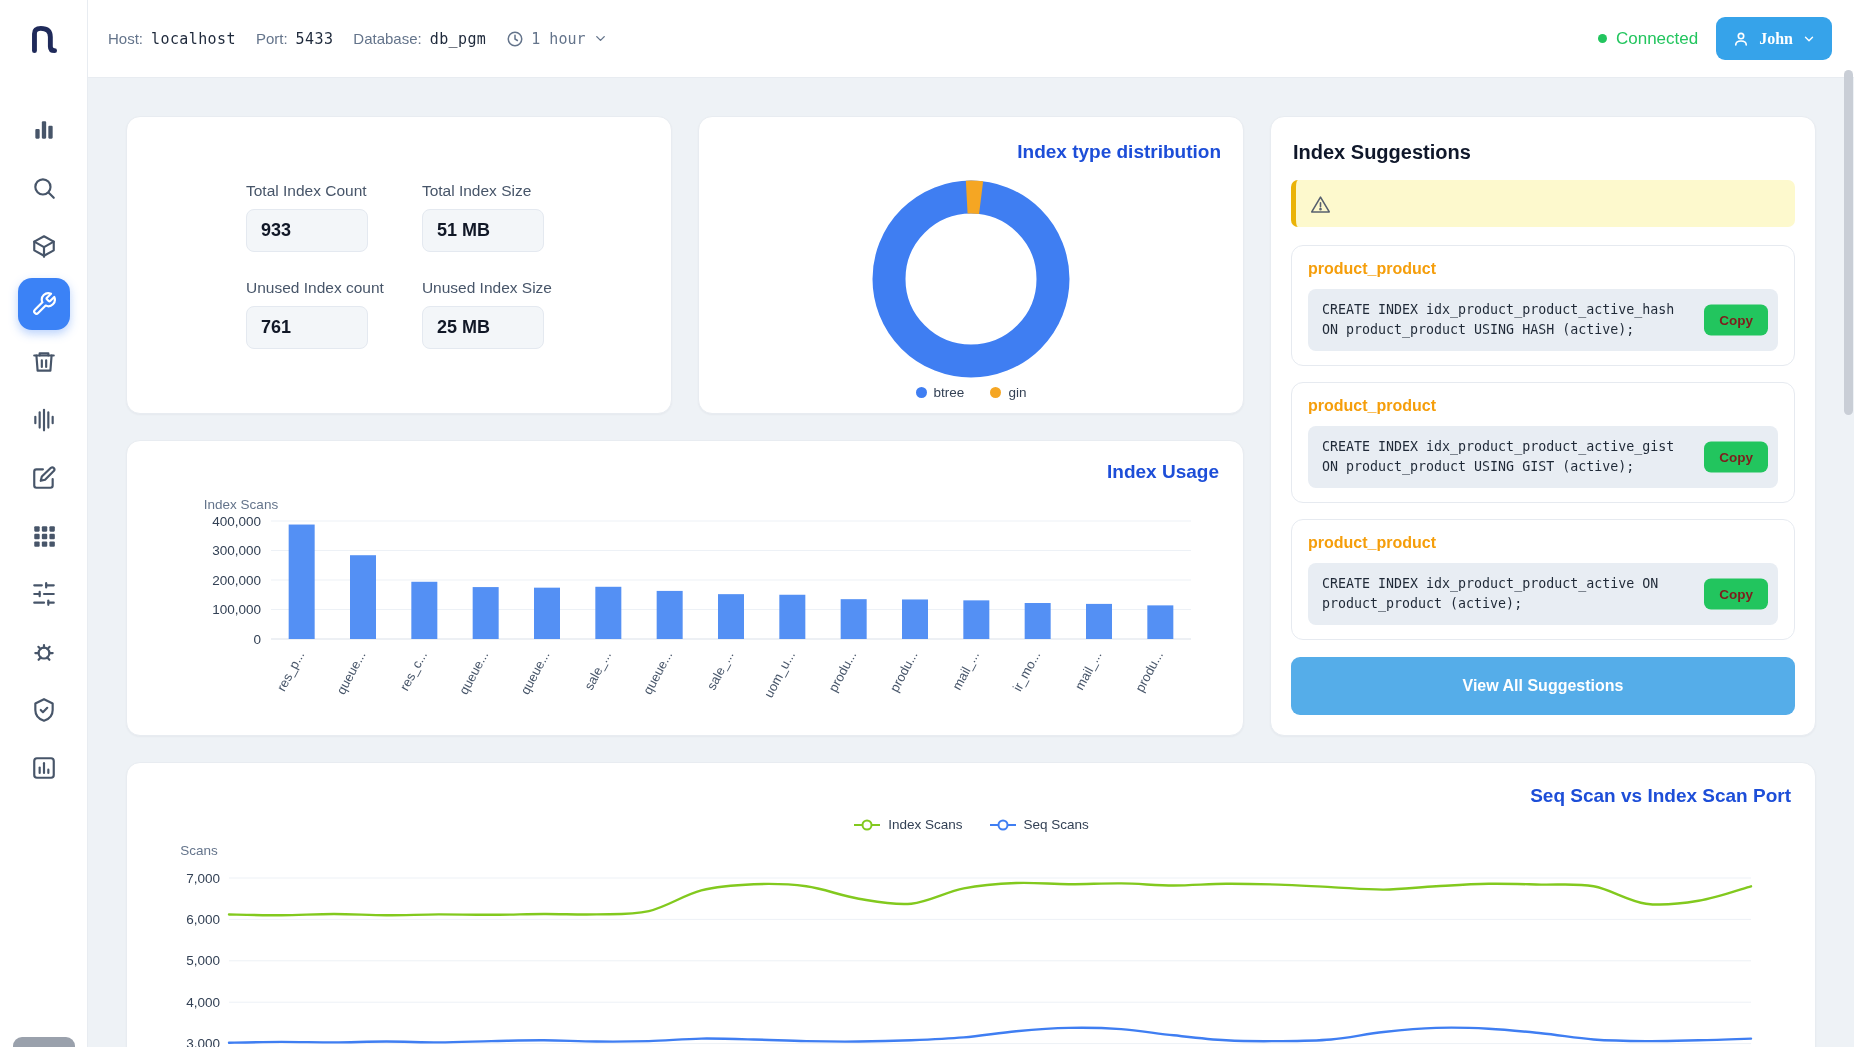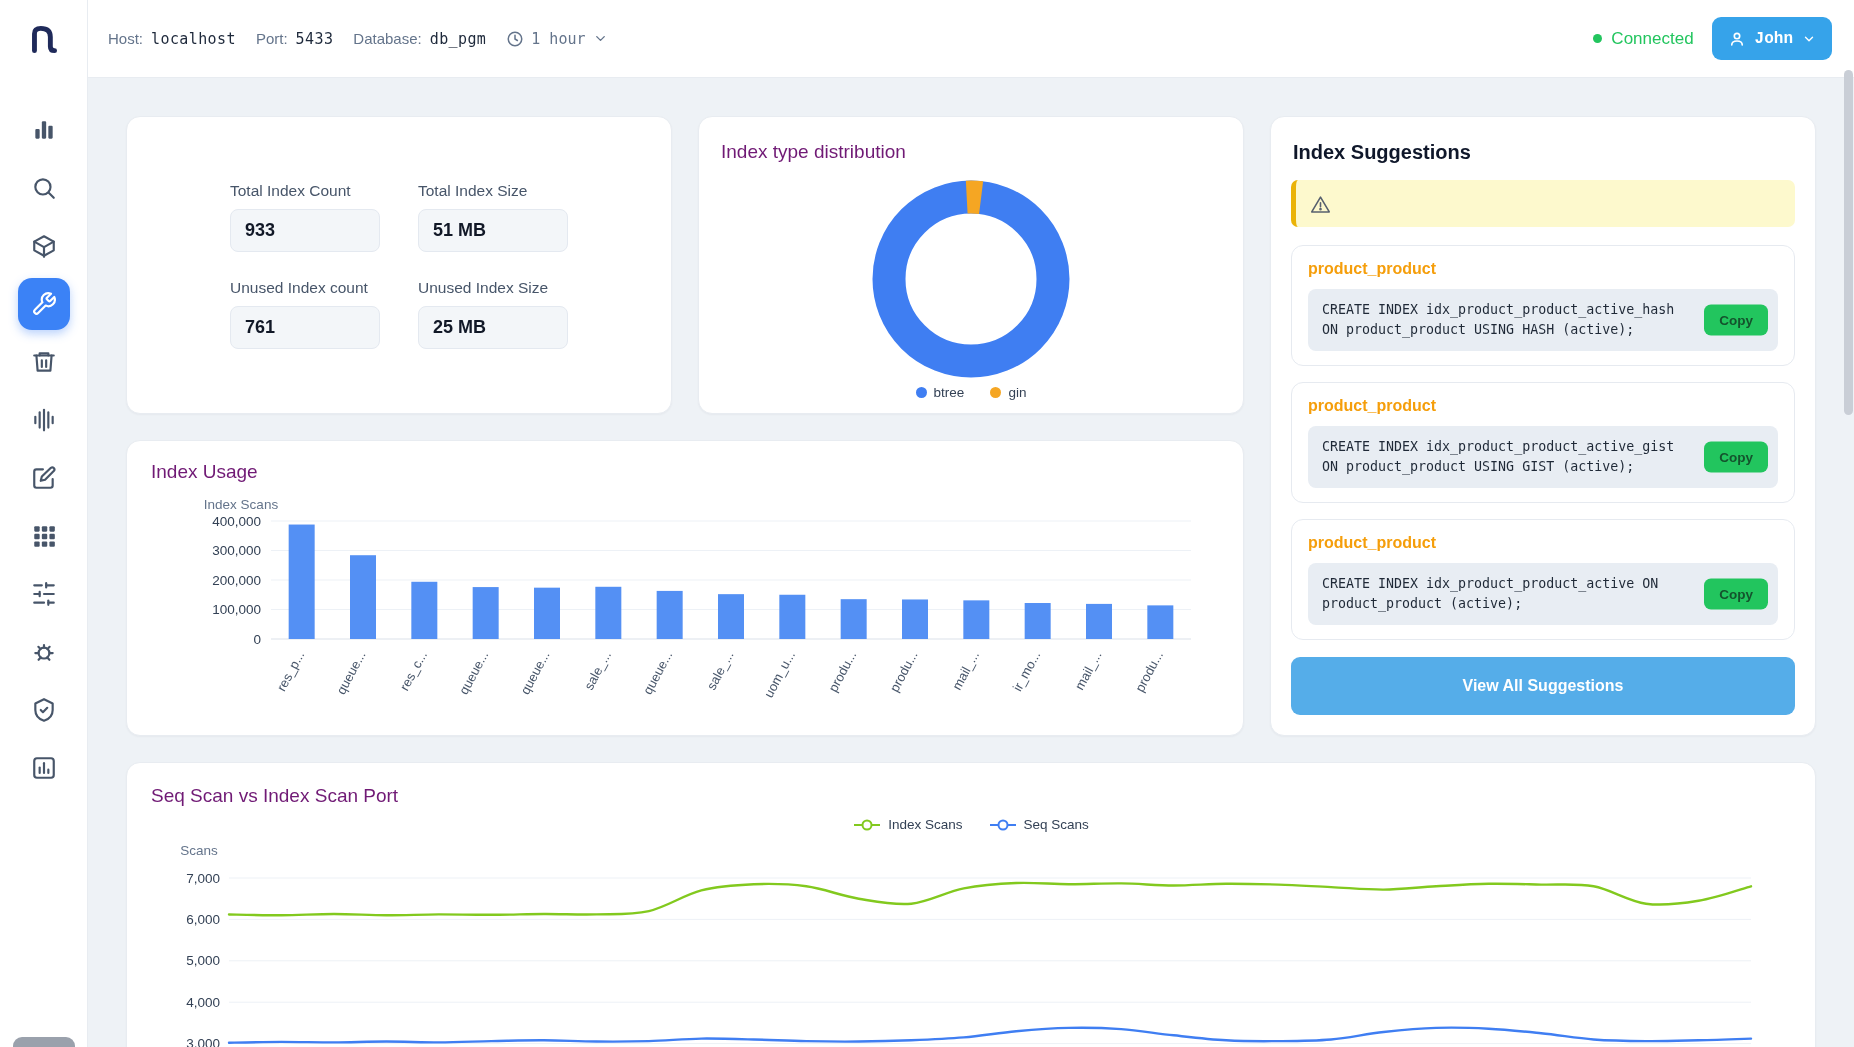--- a/index.html
+++ b/index.html
@@ -20,51 +20,51 @@
   .main{flex:1;display:flex;flex-direction:column;min-width:0}
   header{height:78px;background:#fff;border-bottom:1px solid #e8ecf1;display:flex;align-items:center;justify-content:space-between;padding:0 22px 0 20px;flex-shrink:0}
   .conn-info{display:flex;align-items:center;gap:20px}
   .kv{display:flex;align-items:center}
   .k{color:#64748b;font-size:15px;margin-right:8px}
   .v{color:#1e293b;font-size:15px;letter-spacing:.4px}
   .time-range{display:flex;align-items:center;gap:7px;color:#64748b;font-size:15px;cursor:pointer;background:none;border:none}
   .hdr-right{display:flex;align-items:center;gap:18px}
   .status{display:flex;align-items:center;gap:9px;color:#22c55e;font-size:17px}
   .status .dot{width:9px;height:9px;border-radius:50%;background:#22c55e}
-  .user-btn{display:flex;align-items:center;gap:9px;background:#36a3ea;color:#fff;border:none;border-radius:9px;height:43px;padding:0 16px;font-size:16px;font-weight:700;cursor:pointer;font-family:Liberation Mono, monospace}
+  .user-btn{display:flex;align-items:center;gap:9px;background:#36a3ea;color:#fff;border:none;border-radius:9px;height:43px;padding:0 16px;font-size:16px;font-weight:700;cursor:pointer;font-family:Liberation Serif, serif}
 
   
   .content{flex:1;overflow:hidden;padding:38px 38px 0 38px}
   .grid{display:grid;grid-template-columns:repeat(3,1fr);grid-template-rows:298px 296px 560px;gap:26px;
         grid-template-areas:"stats donut sugg" "usage usage sugg" "ratio ratio ratio"}
   .card{background:#fff;border:1px solid #e8ecf1;border-radius:14px;box-shadow:0 1px 2px rgba(16,24,40,.04)}
-  .chart-title{text-align:left;font-weight:400;font-size:19px;color:#701a75}
+  .chart-title{text-align:right;font-weight:700;font-size:19px;color:#1d4ed8}
 
   
   .stats-card{grid-area:stats;display:flex;align-items:center;justify-content:center}
   .stats-grid{display:grid;grid-template-columns:auto auto;gap:27px 38px}
   .stat-label{color:#475569;font-size:15.5px;margin-bottom:9px}
-  .stat-value{width:150px;height:43px;background:#f3f6f9;border:1px solid #e4e9f0;border-radius:8px;display:flex;align-items:center;padding:0 14px;font-size:18px;font-weight:600;color:#111827}
+  .stat-value{width:122px;height:43px;background:#f3f6f9;border:1px solid #e4e9f0;border-radius:8px;display:flex;align-items:center;padding:0 14px;font-size:18px;font-weight:600;color:#111827}
 
   
   .donut-card{grid-area:donut;padding:24px 22px 14px}
   .donut-legend{display:flex;justify-content:center;gap:26px;margin-top:0}
   .legend-item{display:flex;align-items:center;gap:7px;font-size:13.5px;color:#334155;cursor:pointer}
   .legend-dot{width:11px;height:11px;border-radius:50%;display:inline-block}
 
   
   .sugg-card{grid-area:sugg;padding:20px 20px 20px;display:flex;flex-direction:column;overflow:hidden}
   .sugg-title{font-size:20px;font-weight:700;color:#0f172a;margin:4px 0 16px 2px}
   .warning{background:#fdf9cd;border-left:5px solid #eab308;border-radius:7px;padding:12px 14px;display:flex;gap:11px;align-items:flex-start;margin-bottom:18px}
   .warning-text{font-size:13.6px;line-height:1.5;color:#4b5563}
   .sugg-list{display:flex;flex-direction:column;gap:16px}
   .sugg-item{border:1px solid #e6eaf0;border-radius:12px;padding:14px 16px;background:#fff}
   .sugg-table{color:#f59e0b;font-weight:700;font-size:16px;margin-bottom:11px}
   .sugg-code{position:relative;background:#e8edf3;border-radius:8px;padding:11px 86px 11px 14px;font-family:"DejaVu Sans Mono",monospace;font-size:13.3px;line-height:1.5;color:#1f2937;word-break:break-word}
-  .copy-btn{position:absolute;right:10px;top:50%;transform:translateY(-50%);background:#22c55e;color:#14532d;border:none;border-radius:7px;padding:8px 15px;font-size:13.5px;font-weight:700;cursor:pointer;font-family:"Liberation Sans",sans-serif}
+  .copy-btn{position:absolute;right:10px;top:50%;transform:translateY(-50%);background:#22c55e;color:#7f1d1d;border:none;border-radius:7px;padding:8px 15px;font-size:13.5px;font-weight:700;cursor:pointer;font-family:"Liberation Sans",sans-serif}
   .view-all{margin-top:auto;background:#55ade9;color:#fff;border:none;border-radius:9px;height:58px;font-size:16px;font-weight:700;cursor:pointer;font-family:"Liberation Sans",sans-serif}
 
   
   .usage-card{grid-area:usage;padding:20px 24px 8px}
   .usage-card .chart-title{margin-bottom:12px}
   .ratio-card{grid-area:ratio;padding:22px 24px}
   .ratio-legend{display:flex;justify-content:center;gap:26px;margin:10px 0 6px}
   svg text.ax-title{font-size:13.5px;fill:#64748b}
   svg text.tick{font-size:13.5px;fill:#334155}
   svg text.xlab{font-size:13px;fill:#475569}

